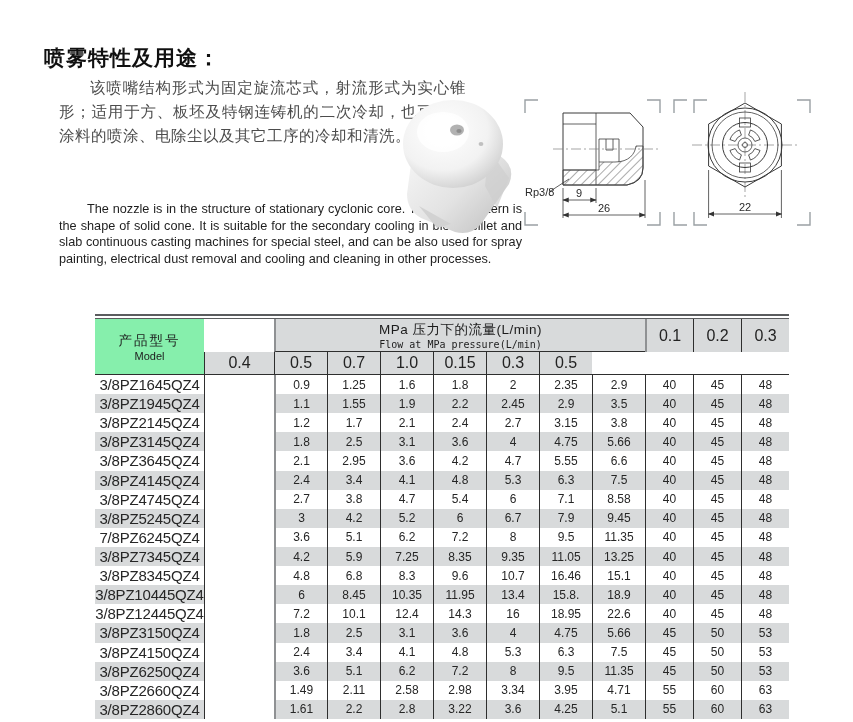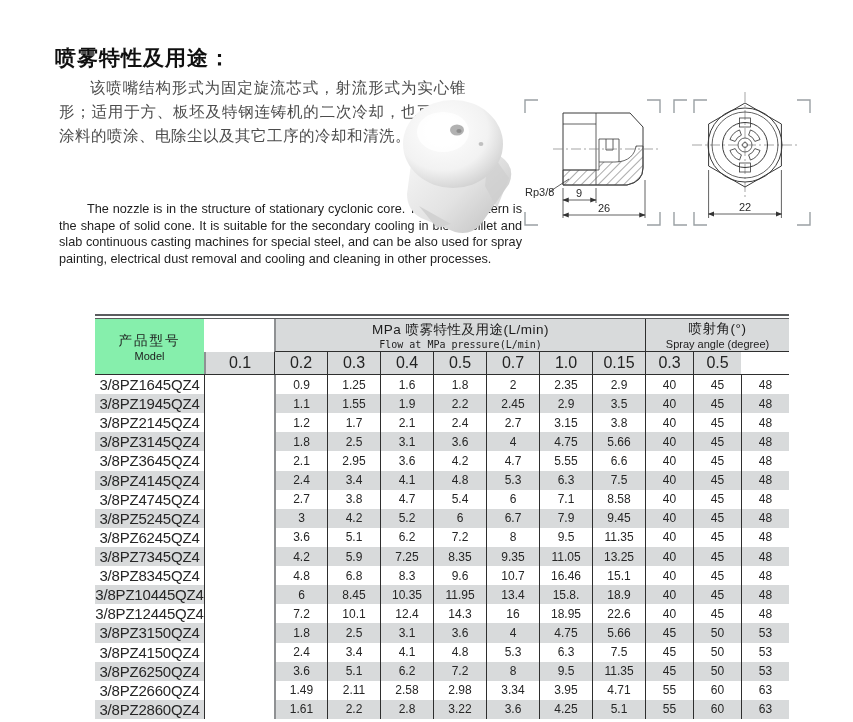--- a/index.html
+++ b/index.html
@@ -1,20 +1,20 @@
 <!DOCTYPE html>
 <html><head>
 <meta charset="utf-8">
 <style>
   * { box-sizing: border-box; margin: 0; padding: 0; }
   body { background: #ffffff; font-family: "Liberation Sans", sans-serif; }
   .page { position: relative; width: 853px; height: 722px; background: #ffffff; overflow: hidden; }
 
   
-  .title-zh { position: absolute; left: 55px; top: 44px; font-size: 21px; font-weight: bold;
+  .title-zh { position: absolute; left: 44px; top: 44px; font-size: 21px; font-weight: bold;
               color: #101010; letter-spacing: 1px; }
   .body-zh  { position: absolute; left: 59px; top: 76px; width: 407px; font-size: 15.5px;
               line-height: 23.8px; color: #4c4c4c; text-align: justify; text-indent: 2em;
               letter-spacing: 0.5px; }
   .title-en { position: absolute; left: 59px; top: 181px; font-size: 16.5px; font-weight: bold;
               font-style: italic; color: #2c3a55; }
   .body-en  { position: absolute; left: 59px; top: 201px; width: 463px; font-size: 12.7px;
               line-height: 16.5px; color: #1e1e1e; text-align: justify; text-indent: 28px; }
 
   
@@ -177,26 +177,22 @@
   </svg>
 
   <div class="tablewrap">
     <div class="tbl">
       <div class="thead">
         <div class="hcell hmodel">
           <span class="h-zh">产品型号</span>
           <span class="h-en">Model</span>
         </div>
         <div class="hcell hflow">
-          <span class="h-zh" style="letter-spacing:0.5px">MPa 喷雾特性及用途(L/min)</span>
+          <span class="h-zh" style="letter-spacing:0.5px">MPa 压力下的流量(L/min)</span>
           <span class="h-en-mono">Flow at MPa pressure(L/min)</span>
-        </div>
-        <div class="hcell hangle">
-          <span class="h-zh" style="letter-spacing:0.5px">喷射角(°)</span>
-          <span class="h-en">Spray angle (degree)</span>
         </div>
         <div class="repeat-contents fsubs">
           
         <div class="hsub">0.1</div><div class="hsub">0.2</div><div class="hsub">0.3</div><div class="hsub">0.4</div><div class="hsub">0.5</div><div class="hsub">0.7</div><div class="hsub">1.0</div></div>
         <div class="repeat-contents asubs">
           
         <div class="hsub">0.15</div><div class="hsub">0.3</div><div class="hsub">0.5</div></div>
       </div>
 
       <div class="tbody">
@@ -315,21 +311,21 @@
             <div class="cell c-f">6</div>
             <div class="cell c-f">6.7</div>
             <div class="cell c-f">7.9</div>
             <div class="cell c-f">9.45</div>
             <div class="cell c-a">40</div>
             <div class="cell c-a">45</div>
             <div class="cell c-a">48</div>
           </div>
 
           <div class="trow">
-            <div class="cell c-model">3/8PZ6245QZ4</div>
+            <div class="cell c-model">7/8PZ6245QZ4</div>
             <div class="cell c-mat"></div>
             <div class="cell c-f first">3.6</div>
             <div class="cell c-f">5.1</div>
             <div class="cell c-f">6.2</div>
             <div class="cell c-f">7.2</div>
             <div class="cell c-f">8</div>
             <div class="cell c-f">9.5</div>
             <div class="cell c-f">11.35</div>
             <div class="cell c-a">40</div>
             <div class="cell c-a">45</div>

